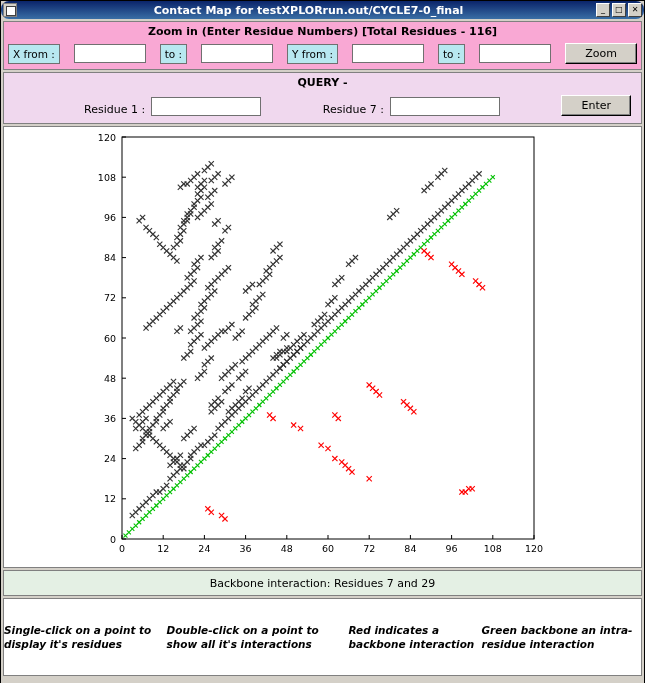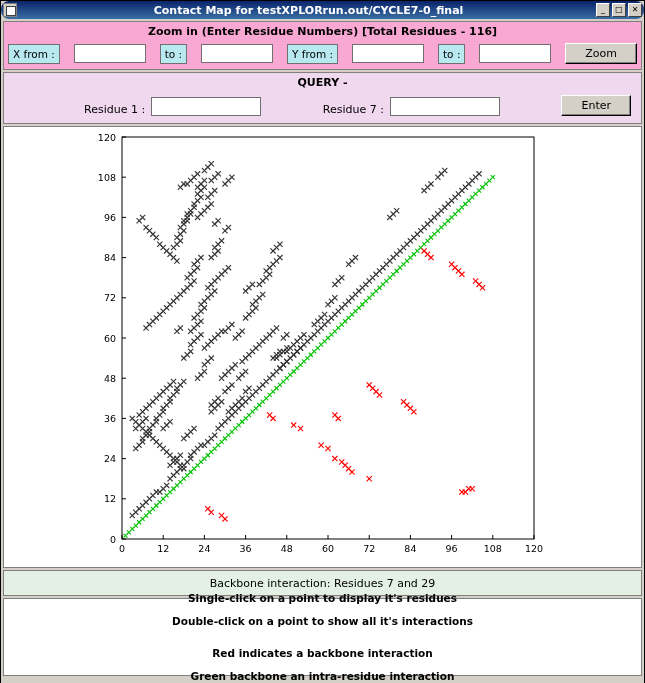--- a/index.html
+++ b/index.html
@@ -142,23 +142,24 @@
     height: 26px;
     display: flex; align-items: center; justify-content: center;
   }
   .status-text { font-size: 11px; color: #000; }
   
   .help-panel {
     background: #ffffff;
     border: 1px solid #808080;
     margin: 2px;
     height: 78px;
-    display: flex; flex-direction: column;
+    display: flex; flex-direction: row;
     align-items: center; justify-content: center;
-    gap: 9px;
+    gap: 0px;
+    font-style: italic;
   }
   .help-line {
     font-size: 10.5px;
     font-weight: bold;
     color: #000;
     line-height: 14px;
   }
   .help-gap { height: 9px; }
   
   .botbar { height: 12px; background: #d4d0c8; }

